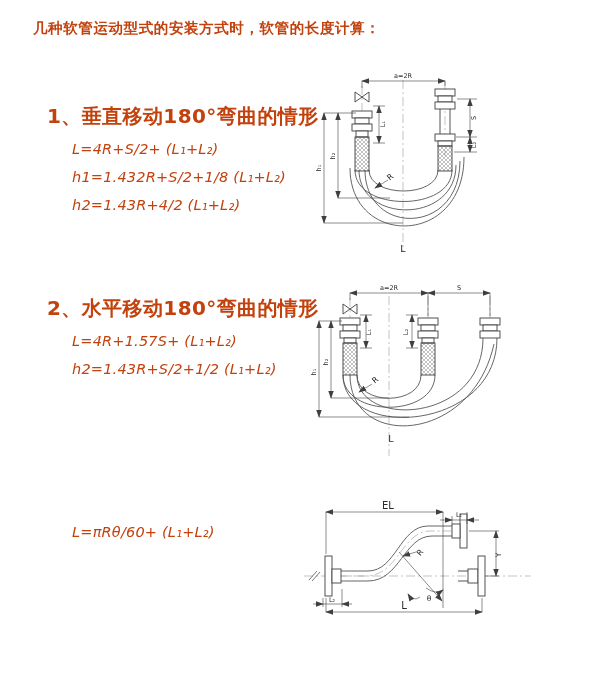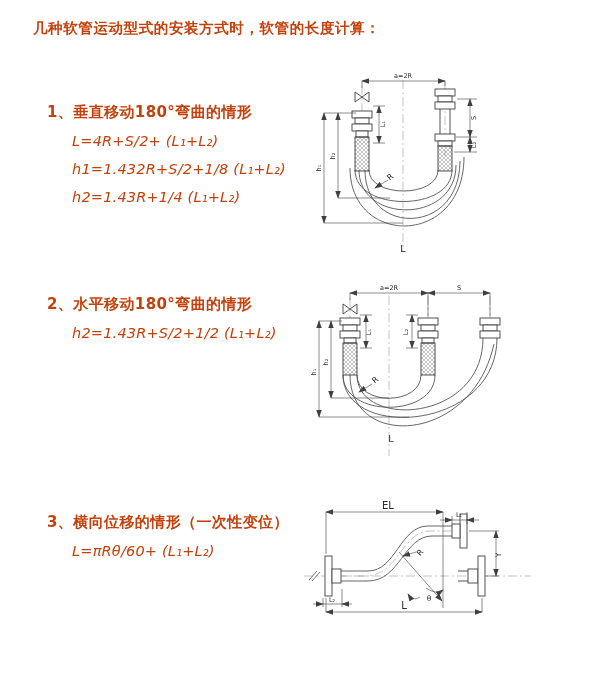--- a/index.html
+++ b/index.html
@@ -3,54 +3,54 @@
 <meta charset="utf-8">
 <style>
   html,body{margin:0;padding:0;background:#fff;}
   .page{position:relative;width:544px;height:675px;background:#ffffff;overflow:hidden;
         font-family:"DejaVu Sans","Liberation Sans",sans-serif;color:#c2410c;}
   .doc-title{position:absolute;left:33px;top:19px;font-size:14.5px;font-weight:bold;letter-spacing:.6px;}
   .section{position:absolute;left:47px;}
   #sec1{top:103px}
   #sec2{top:295px}
   #sec3{top:513px}
-  .heading{font-size:15px;font-weight:bold;letter-spacing:.4px;white-space:pre;}
+  .heading{font-size:20px;font-weight:bold;letter-spacing:.4px;white-space:pre;}
   .formulas{margin:5px 0 0 25px;font-style:italic;}
   .formula{font-size:14.5px;line-height:28px;white-space:pre;letter-spacing:.2px;}
   svg.diagram{position:absolute;}
   #dia1{left:312px;top:66px}
   #dia2{left:304px;top:280px}
   #dia3{left:296px;top:494px}
   svg text{font-family:"DejaVu Sans",sans-serif;fill:#2a2a2a;}
 </style>
 </head>
 <body>
 
 <div class="page">
 
   <div class="doc-title">几种软管运动型式的安装方式时，软管的长度计算：</div>
 
   <div class="section" id="sec1">
     <div class="heading">1、垂直移动180°弯曲的情形</div>
     <div class="formulas">
       <div class="formula">L=4R+S/2+ (L₁+L₂)</div>
       <div class="formula">h1=1.432R+S/2+1/8 (L₁+L₂)</div>
-      <div class="formula">h2=1.43R+1/4 (L₁+L₂)</div>
+      <div class="formula">h2=1.43R+4/2 (L₁+L₂)</div>
     </div>
   </div>
 
   <div class="section" id="sec2">
     <div class="heading">2、水平移动180°弯曲的情形</div>
     <div class="formulas">
+      <div class="formula">L=4R+1.57S+ (L₁+L₂)</div>
       <div class="formula">h2=1.43R+S/2+1/2 (L₁+L₂)</div>
     </div>
   </div>
 
   <div class="section" id="sec3">
-    <div class="heading">3、横向位移的情形（一次性变位）</div>
     <div class="formulas">
       <div class="formula">L=πRθ/60+ (L₁+L₂)</div>
     </div>
   </div>
 
   <svg class="diagram" id="dia1" width="210" height="192" viewBox="0 0 210 192">
     <defs>
       <marker id="ar1" viewBox="0 0 10 10" refX="9" refY="5" markerWidth="8" markerHeight="8" orient="auto-start-reverse" markerUnits="userSpaceOnUse">
         <path d="M0,1.5 L10,5 L0,8.5 Z" fill="#3f3f3f"></path>
       </marker>

